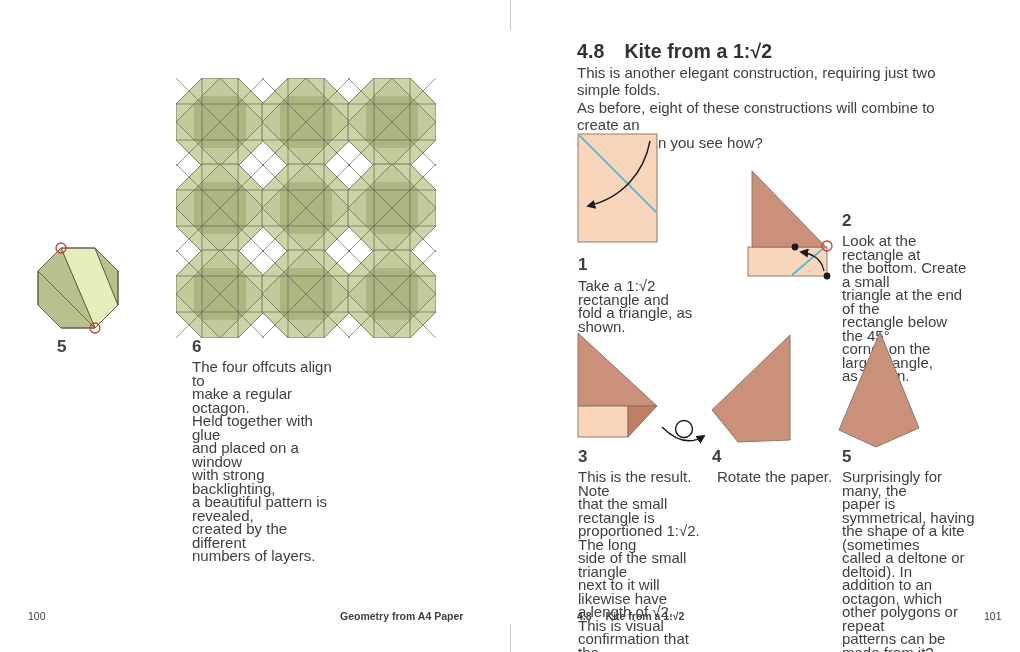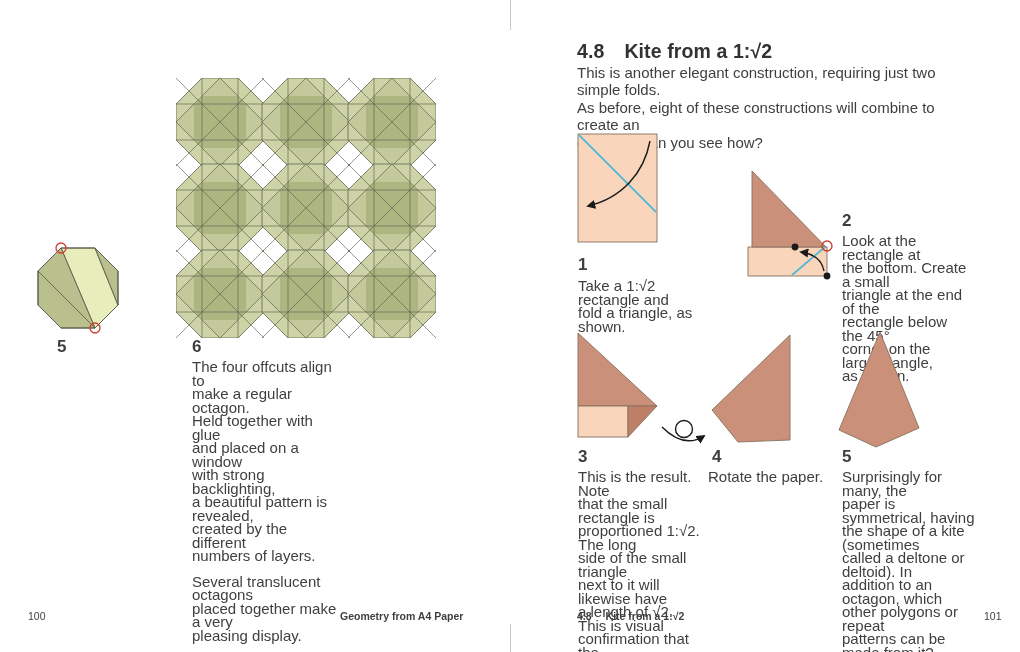--- a/index.html
+++ b/index.html
@@ -77,23 +77,20 @@
     <div class="abs step-number" style="left:192px;top:338px;">6</div>
     <div class="abs" style="left:192px;top:360px;width:145px;">
       <div class="caption prelines">The four offcuts align to
 make a regular octagon.
 Held together with glue
 and placed on a window
 with strong backlighting,
 a beautiful pattern is revealed,
 created by the different
 numbers of layers.</div>
-      <div class="caption prelines">Several translucent octagons
-placed together make a very
-pleasing display.</div>
     </div>
 
     <div class="abs footer-text" style="left:28px;top:610px;">100</div>
     <div class="abs footer-text footer-bold" style="left:340px;top:610px;">Geometry from A4 Paper</div>
   </div>
 
   <div class="abs" style="left:510px;top:0;width:510px;height:576px;">
 
     <div class="abs section-title-row" style="left:67px;top:40px;">
       <span class="num">4.8</span>
@@ -158,21 +155,21 @@
 side of the small triangle
 next to it will likewise have
 a length of √2. This is visual
 confirmation that the
 rectangle seen in 4.8.2 has
 the proportion 1:√2 + 1.</div>
       <div class="caption prelines">Turn the paper over.</div>
     </div>
 
     <div class="abs step-number" style="left:202px;top:448px;">4</div>
-    <div class="abs caption prelines" style="left:198px;top:470px;width:120px;">Rotate the paper.</div>
+    <div class="abs caption prelines" style="left:207px;top:470px;width:120px;">Rotate the paper.</div>
 
     <div class="abs step-number" style="left:332px;top:448px;">5</div>
     <div class="abs caption prelines" style="left:332px;top:470px;width:135px;">Surprisingly for many, the
 paper is symmetrical, having
 the shape of a kite (sometimes
 called a deltone or deltoid). In
 addition to an octagon, which
 other polygons or repeat
 patterns can be made from it?</div>
 

